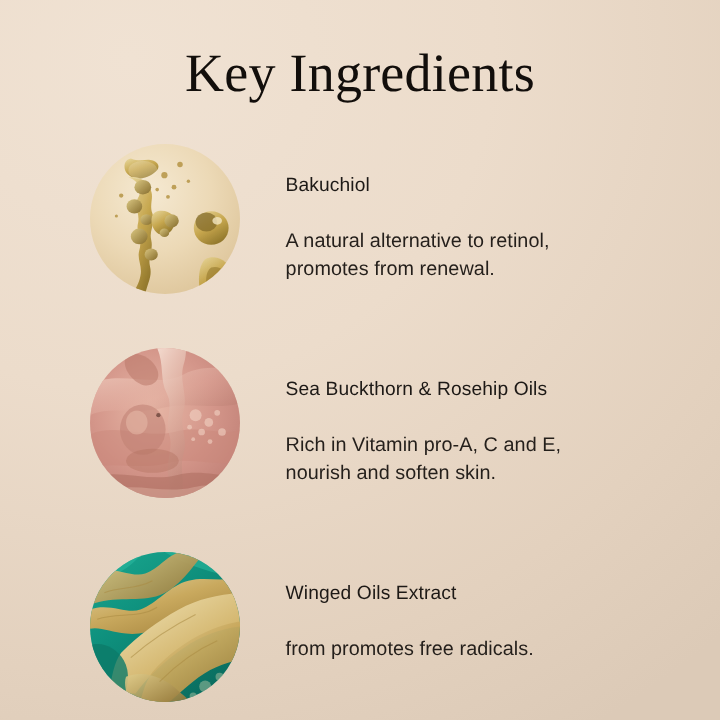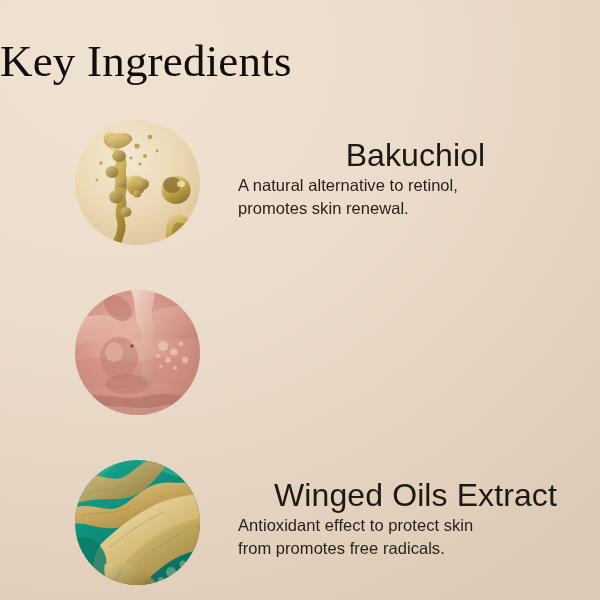--- a/index.html
+++ b/index.html
@@ -22,21 +22,21 @@
       radial-gradient(120% 110% at 18% 8%, #f0e2d3 0%, #ecdccb 42%, #e3d1be 78%, #dccab7 100%);
     overflow: hidden;
   }
 
   
   .page-title {
     position: absolute;
     top: 2px;
     left: 0;
     width: 600px;
-    text-align: left;
+    text-align: center;
     font-family: "Liberation Serif", "DejaVu Serif", serif;
     font-size: 45px;
     line-height: 58px;
     letter-spacing: 0.2px;
     color: #120e0b;
     font-weight: 400;
   }
 
   
   .ingredient-list {
@@ -65,30 +65,29 @@
     height: 125px;
   }
 
   .row-text {
     position: absolute;
     left: 238px;
     top: 20px;
     width: 355px;
   }
   .ingredient-name {
-    font-size: 32px;
+    font-size: 16px;
     line-height: 30px;
     font-weight: 300;
     color: #1d1916;
     letter-spacing: 0.1px;
     white-space: nowrap;
-    text-align: center;
   }
   .ingredient-desc {
-    margin-top: 4px;
+    margin-top: 20px;
     font-size: 16.5px;
     line-height: 23px;
     font-weight: 400;
     color: #241f1b;
     letter-spacing: 0.05px;
   }
   .ingredient-desc span {
     display: block;
   }
 </style>
@@ -148,21 +147,21 @@
             <circle cx="26" cy="43" r="1.8"></circle>
             <circle cx="22" cy="60" r="1.3"></circle>
           </g>
           <ellipse cx="44" cy="22" rx="12" ry="8" fill="#f6ecd3" opacity="0.25"></ellipse>
         </svg>
       </div>
       <div class="row-text">
         <div class="ingredient-name">Bakuchiol</div>
         <div class="ingredient-desc">
           <span>A natural alternative to retinol,</span>
-          <span>promotes skin renewal.</span>
+          <span>promotes from renewal.</span>
         </div>
       </div>
     </div>
 
     <div class="ingredient-row">
       <div class="thumb">
         <svg viewBox="0 0 125 125" xmlns="http://www.w3.org/2000/svg" aria-hidden="true">
           <defs>
             <radialGradient id="rosebg" cx="42%" cy="40%" r="88%">
               <stop offset="0%" stop-color="#e7b7a6"></stop>
@@ -196,20 +195,27 @@
             <circle cx="83" cy="66" r="2"></circle>
             <circle cx="110" cy="70" r="3.2"></circle>
             <circle cx="100" cy="78" r="2"></circle>
             <circle cx="86" cy="76" r="1.6"></circle>
           </g>
           <circle cx="57" cy="56" r="1.8" fill="#5e3a32" opacity="0.7"></circle>
           <path d="M0 108 C24 100 48 112 72 106 C96 100 112 110 125 104 L125 125 L0 125 Z" fill="#aa695c" opacity="0.5"></path>
           <path d="M18 118 C40 112 62 122 86 116 C104 112 116 118 125 115 L125 125 L12 125 Z" fill="#f0c9b9" opacity="0.3"></path>
         </svg>
       </div>
+      <div class="row-text">
+        <div class="ingredient-name">Sea Buckthorn &amp; Rosehip Oils</div>
+        <div class="ingredient-desc">
+          <span>Rich in Vitamin pro-A, C and E,</span>
+          <span>nourish and soften skin.</span>
+        </div>
+      </div>
     </div>
 
     <div class="ingredient-row">
       <div class="thumb">
         <svg viewBox="0 0 125 125" xmlns="http://www.w3.org/2000/svg" aria-hidden="true">
           <defs>
             <linearGradient id="seabg" x1="0" y1="0" x2="0.7" y2="1">
               <stop offset="0%" stop-color="#1aa890"></stop>
               <stop offset="45%" stop-color="#0e8f7c"></stop>
               <stop offset="100%" stop-color="#0a6d5f"></stop>
@@ -249,20 +255,19 @@
             <circle cx="108" cy="104" r="3.4"></circle>
             <circle cx="86" cy="120" r="3"></circle>
             <circle cx="116" cy="116" r="4"></circle>
           </g>
           <path d="M0 0 L26 0 C18 8 8 14 0 18 Z" fill="#e6d9a8" opacity="0.5"></path>
         </svg>
       </div>
       <div class="row-text">
         <div class="ingredient-name">Winged Oils Extract</div>
         <div class="ingredient-desc">
-          <span>Antioxidant effect to protect skin</span>
           <span>from promotes free radicals.</span>
         </div>
       </div>
     </div>
 
   </div>
 </div>
 
 </body></html>

